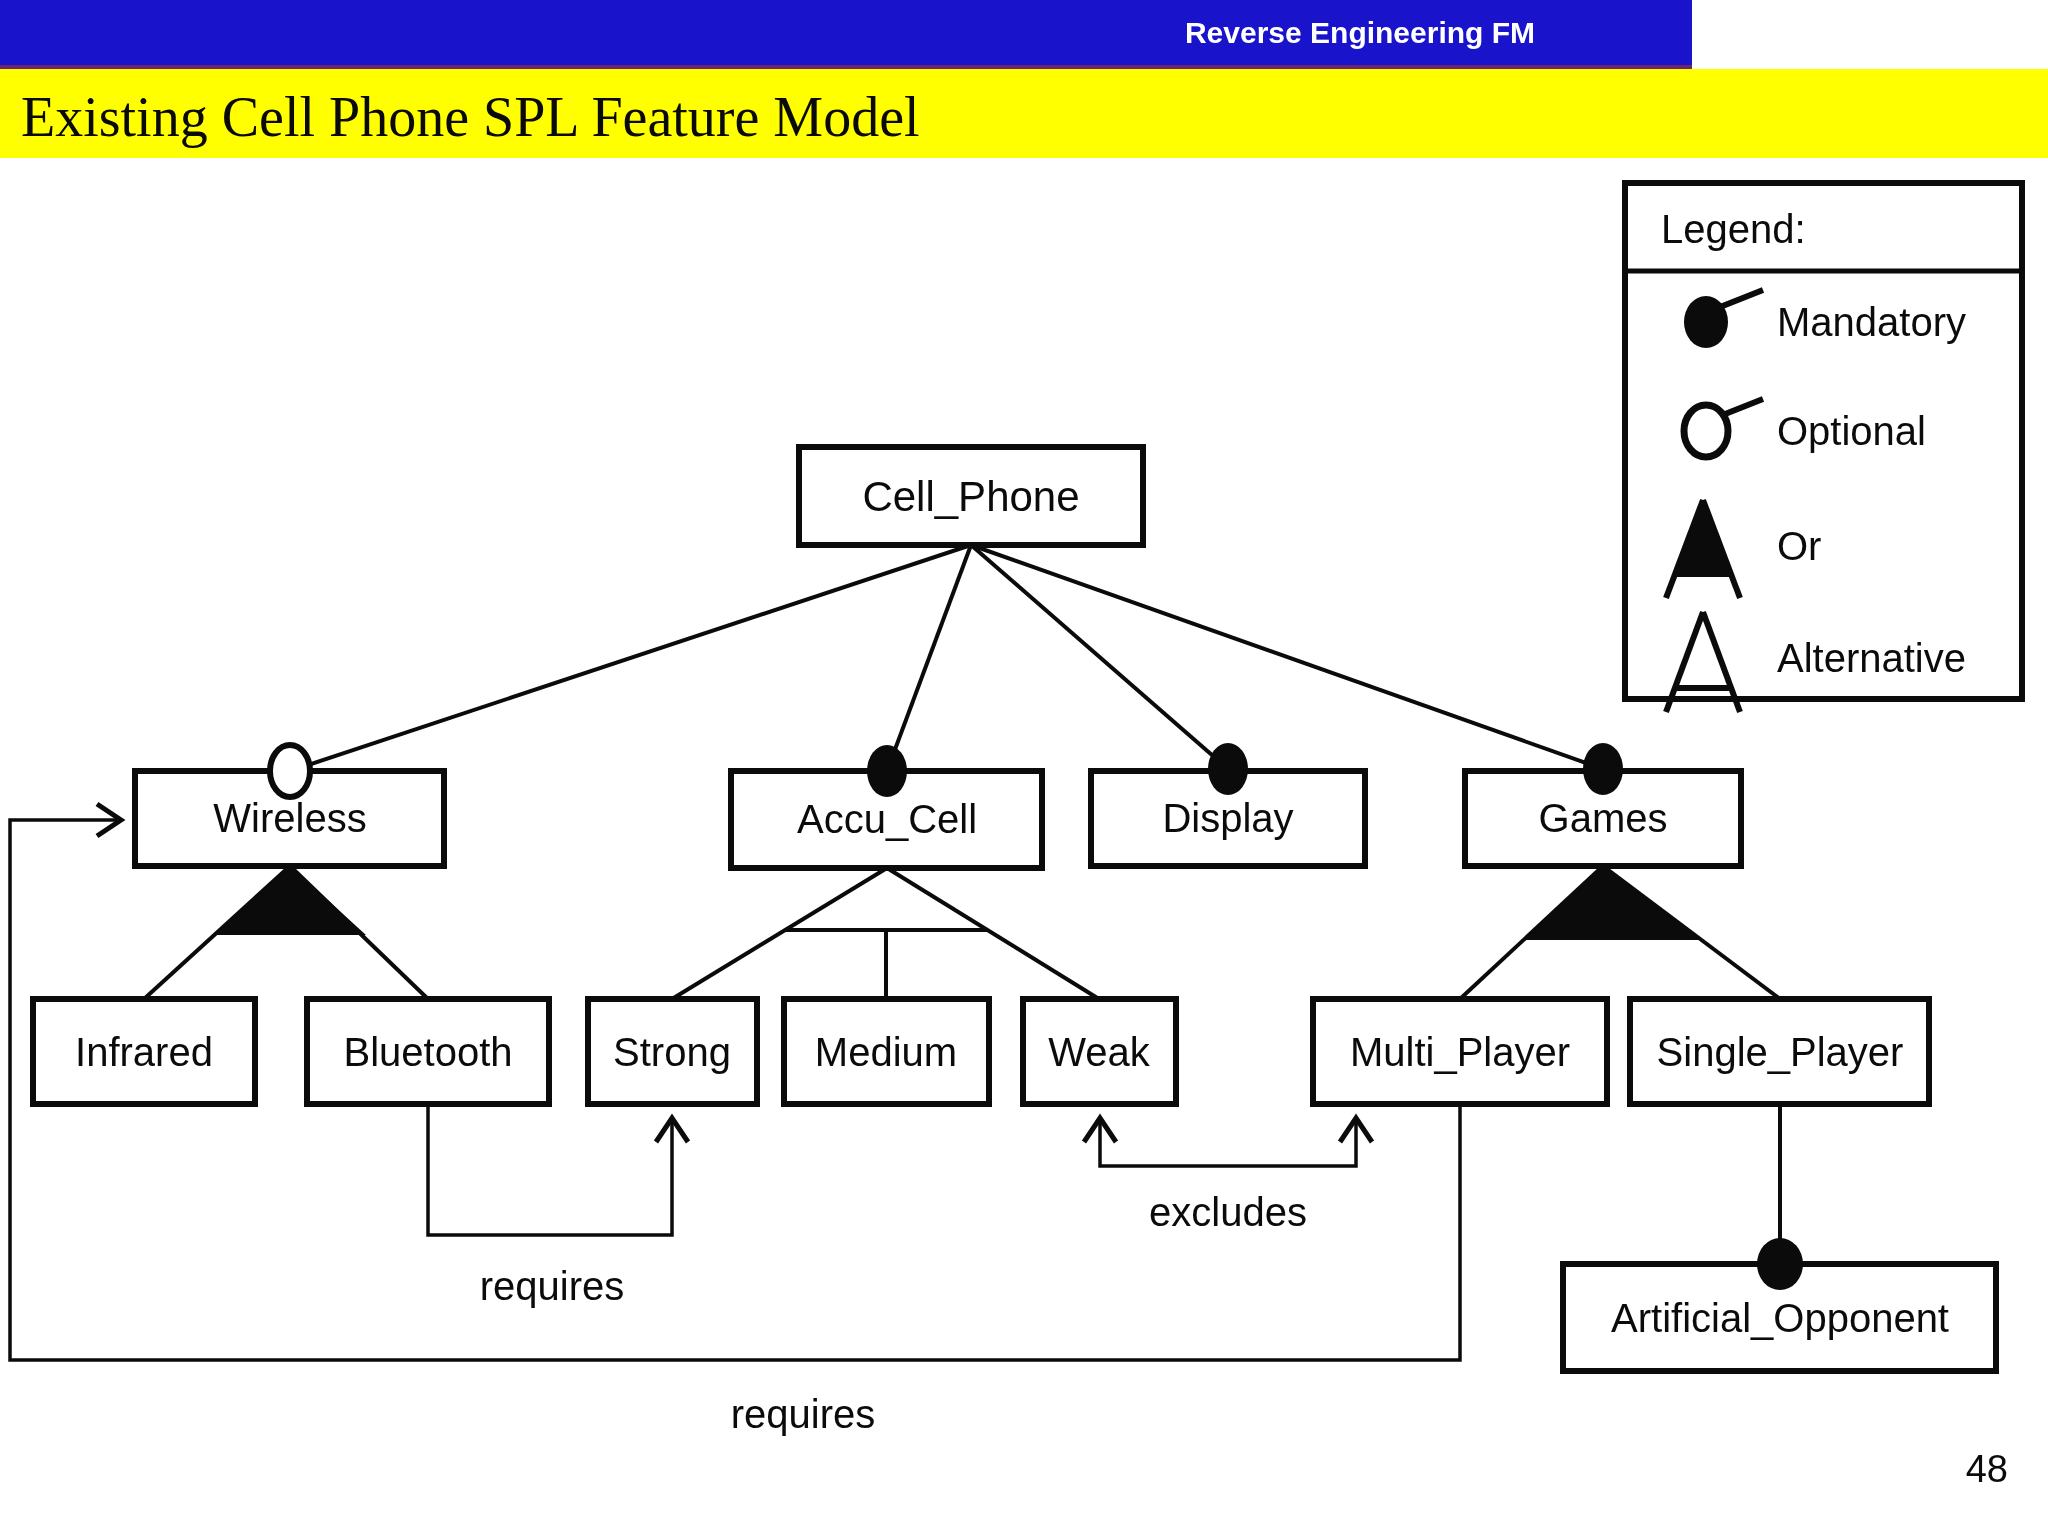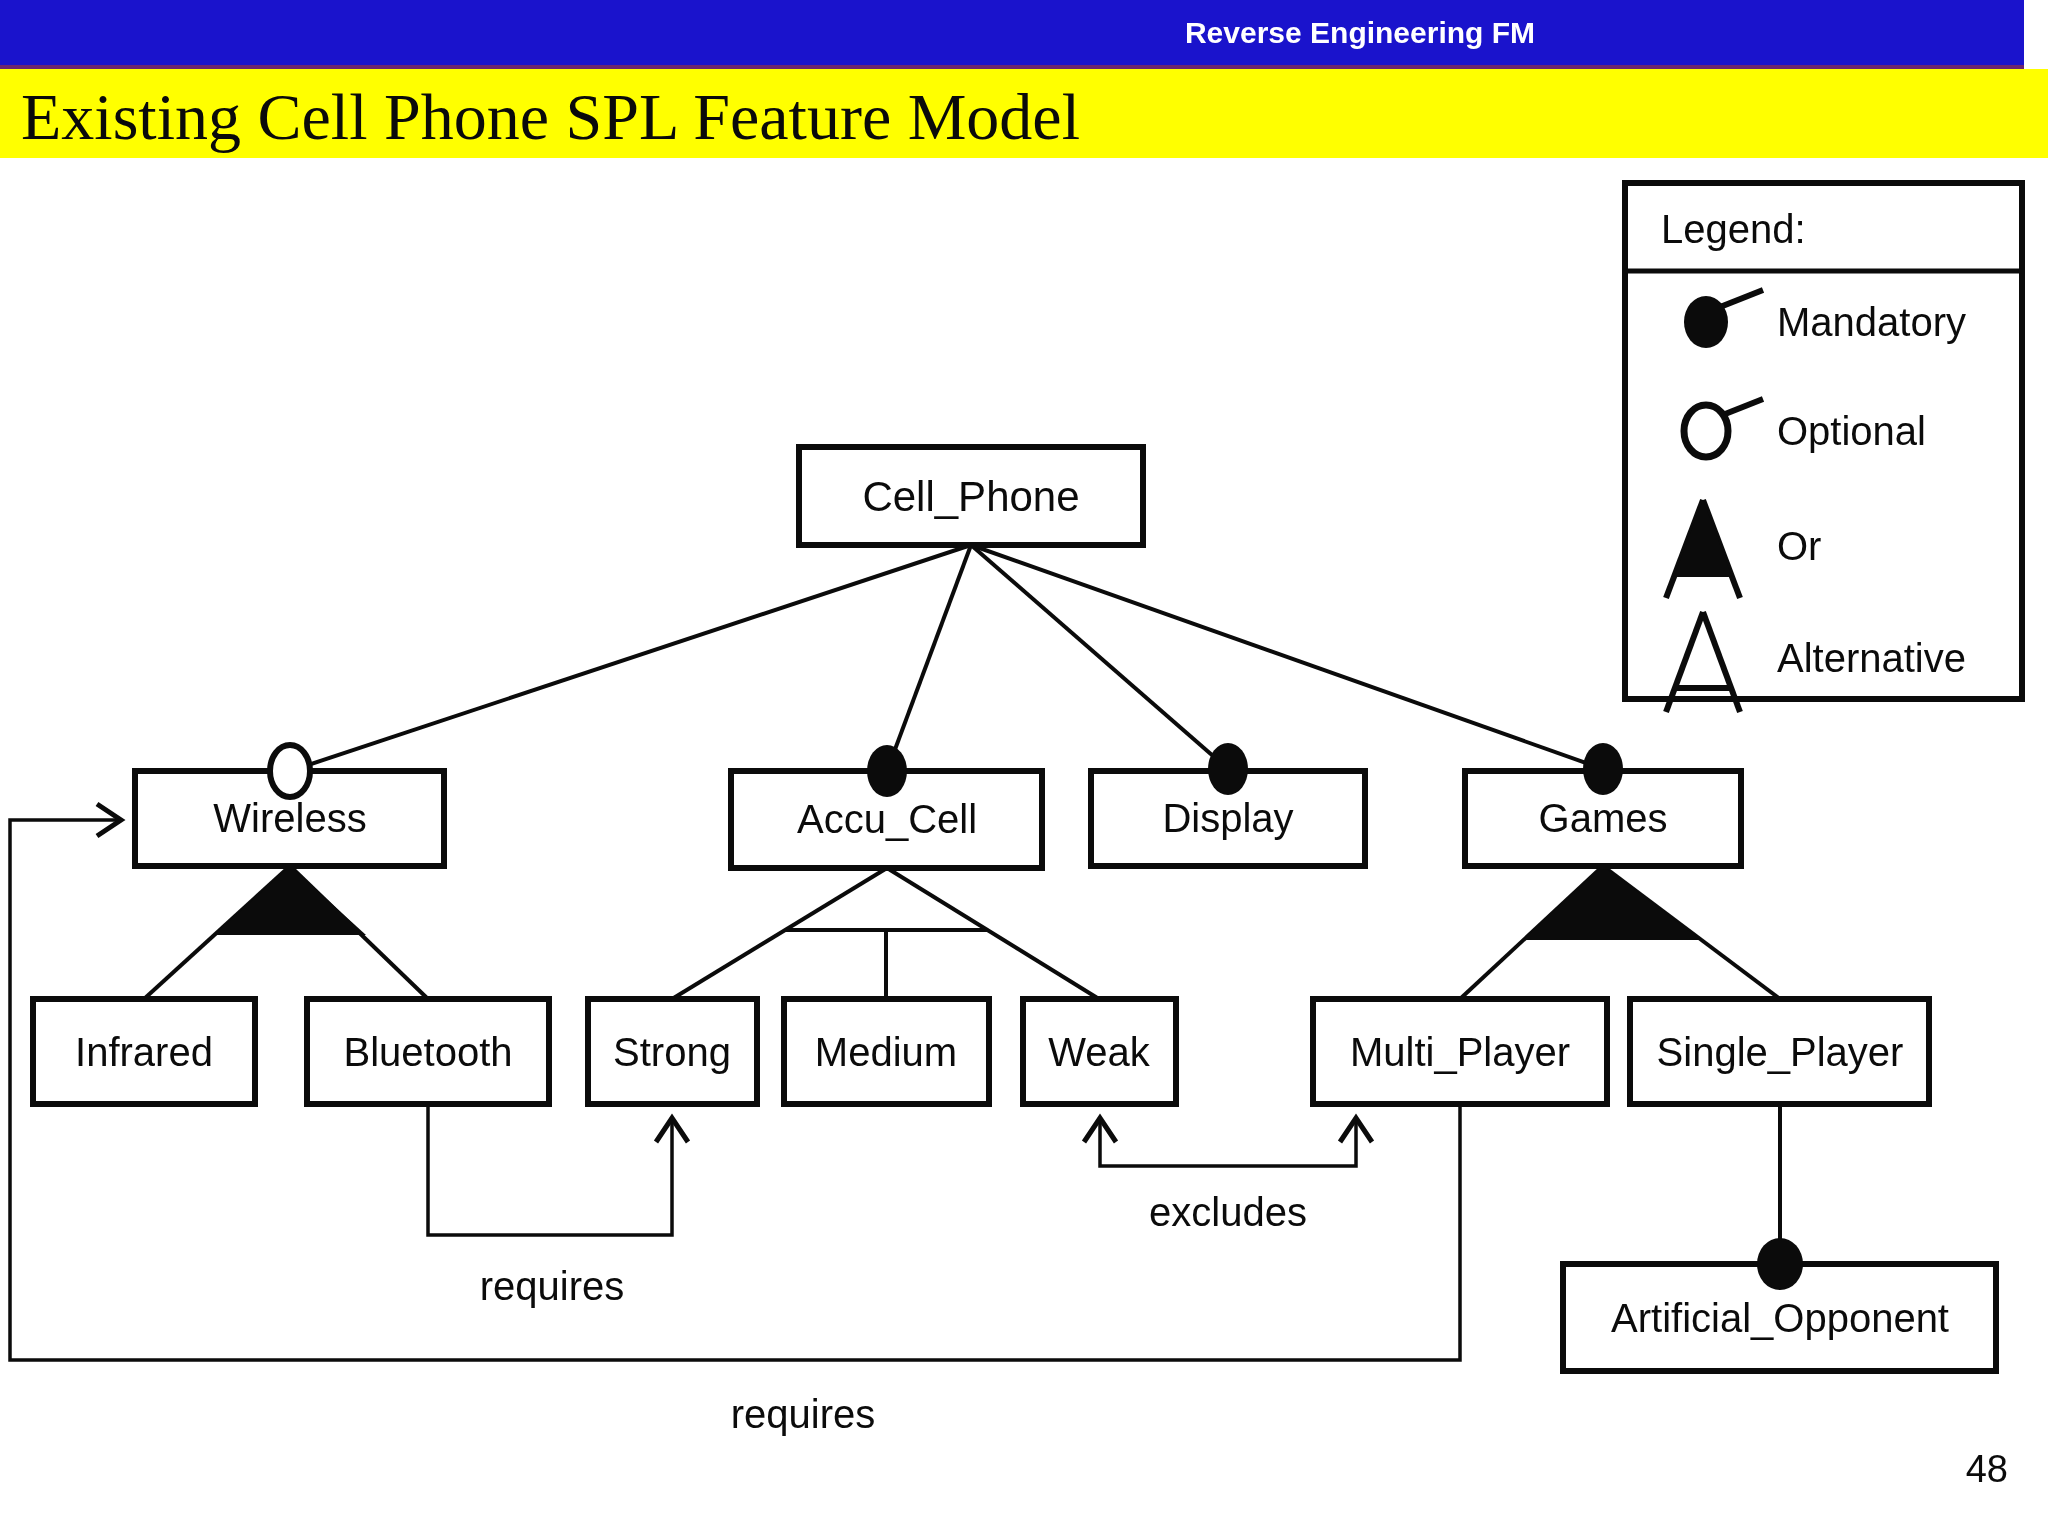--- a/index.html
+++ b/index.html
@@ -1,33 +1,33 @@
 <!DOCTYPE html>
 <html><head>
 <meta charset="utf-8">
 <style>
   html,body{margin:0;padding:0;background:#ffffff;}
   body{width:2048px;height:1536px;position:relative;font-family:"Liberation Sans",sans-serif;overflow:hidden;}
   .slide{position:absolute;inset:0;background:#ffffff;}
   .header-bar{
-    position:absolute;left:0;top:0;width:2024px;height:65px;
+    position:absolute;left:0;top:0;width:1692px;height:65px;
     background:#1a13cc;border-bottom:4px solid #6b2470;
   }
   .header-title{
     position:absolute;top:50%;left:1360px;transform:translate(-50%,-50%);
     color:#ffffff;font-weight:bold;font-size:30px;letter-spacing:0px;
     font-family:"Liberation Sans",sans-serif;white-space:nowrap;
   }
   .title-bar{
     position:absolute;left:0;top:69px;width:2048px;height:89px;
     background:#ffff00;
   }
   .page-title{
     position:absolute;left:21px;top:50%;transform:translateY(-46%);
-    color:#0a0a0a;font-size:66px;font-family:"Liberation Serif",serif;
+    color:#0a0a0a;font-size:56px;font-family:"Liberation Serif",serif;
     white-space:nowrap;
   }
   svg.diagram{position:absolute;left:0;top:0;width:2048px;height:1536px;}
   svg text{font-family:"Liberation Sans",sans-serif;fill:#0b0b0b;}
   .node-rect{fill:#ffffff;stroke:#0b0b0b;stroke-width:6;}
   .edge{stroke:#0b0b0b;stroke-width:4;fill:none;}
   .constraint{stroke:#0b0b0b;stroke-width:3.5;fill:none;}
   .node-label{font-size:40px;text-anchor:middle;}
   .legend-label{font-size:40px;}
   .constraint-label{font-size:40px;text-anchor:middle;}

